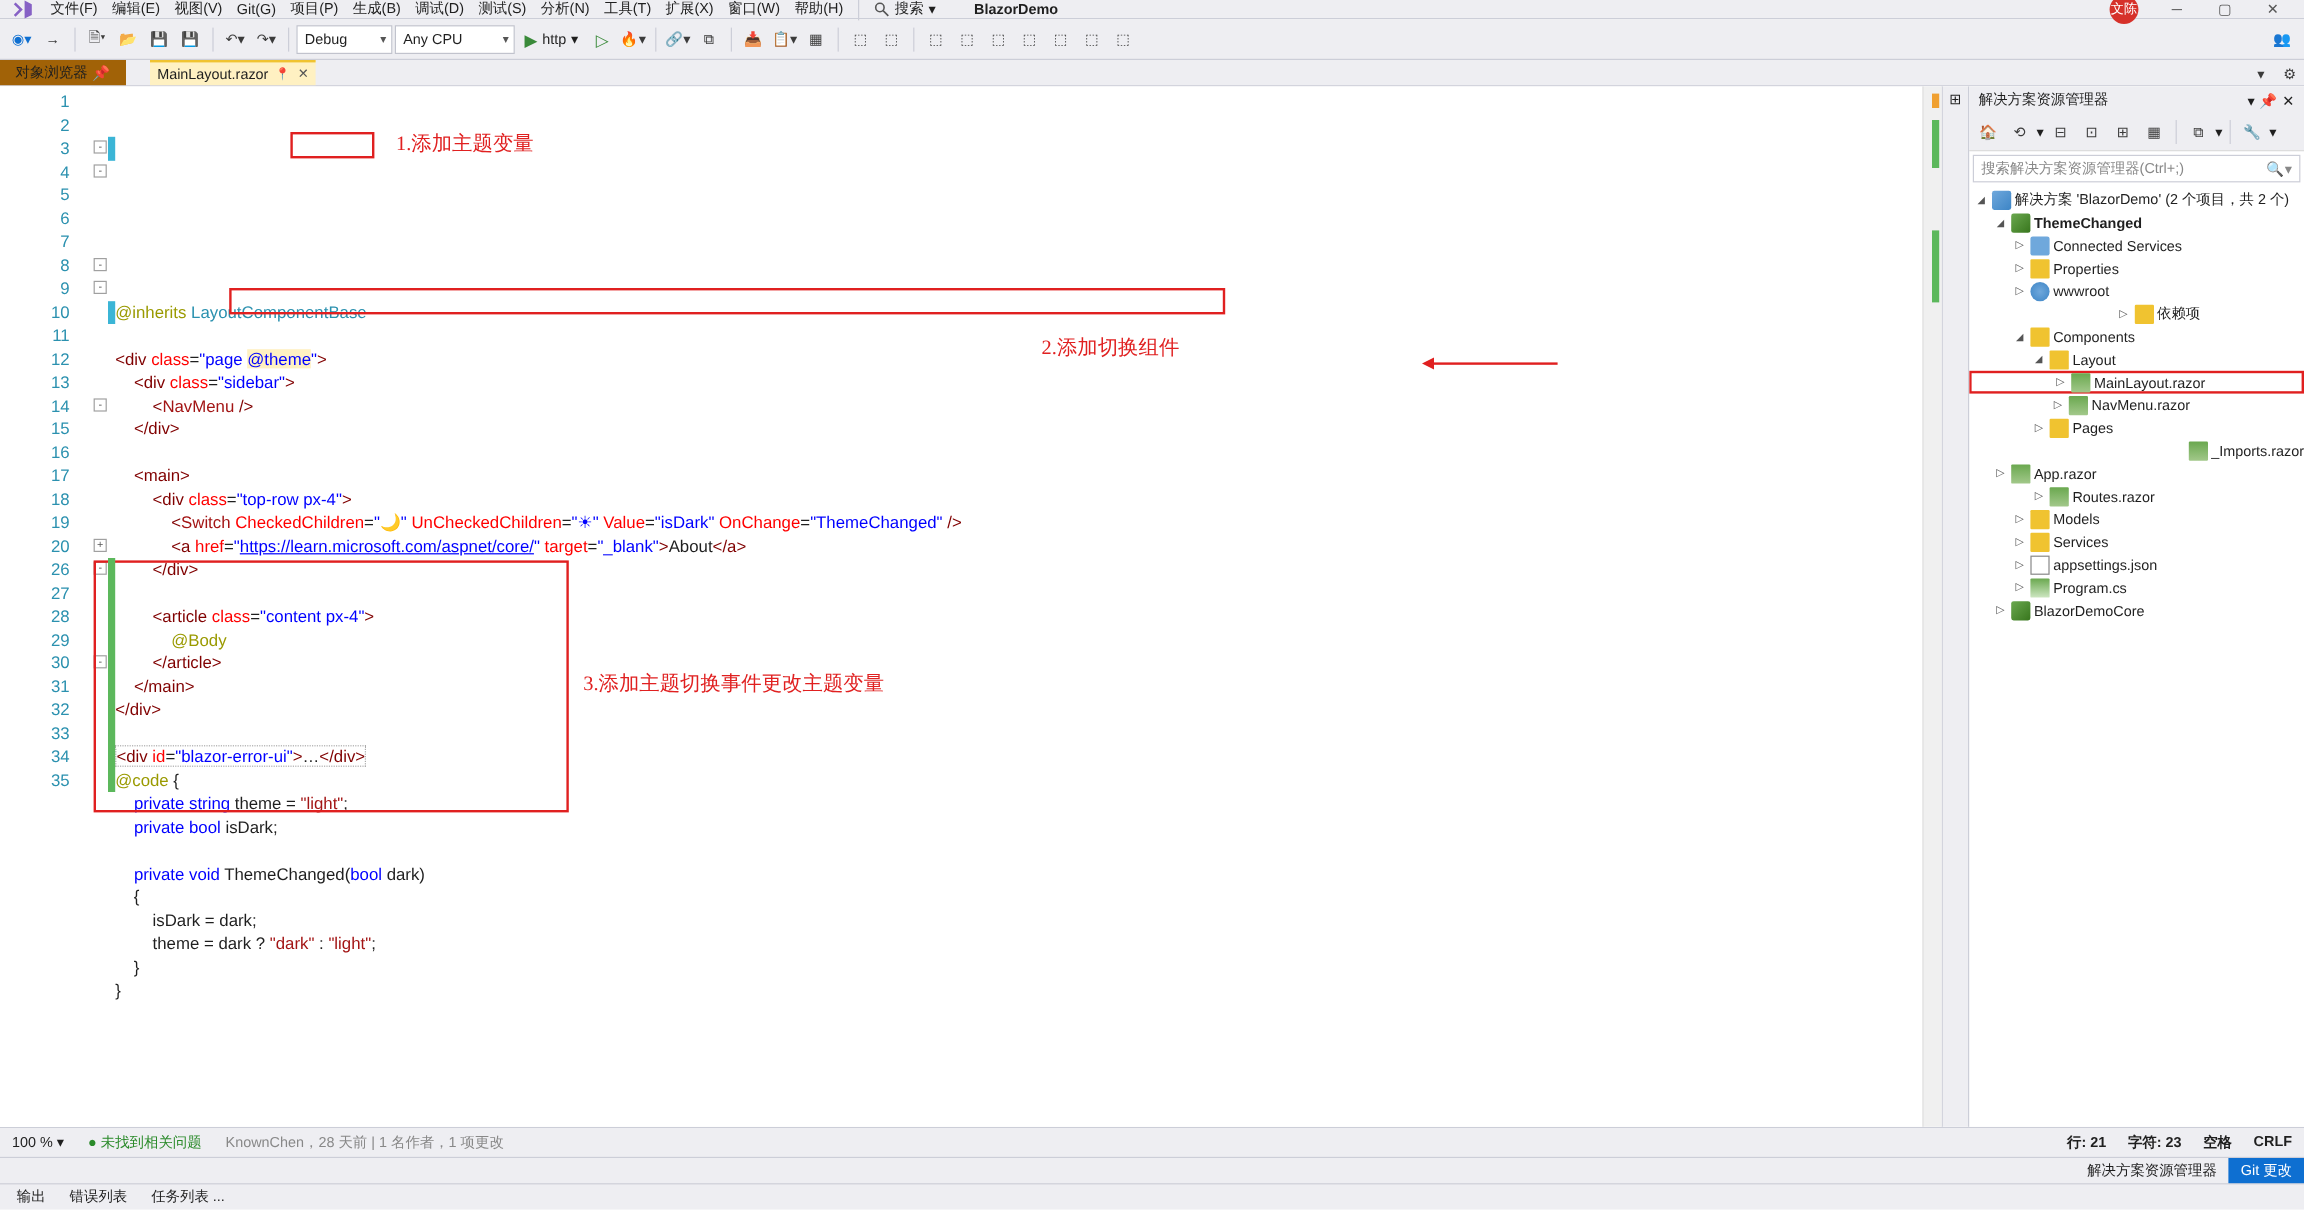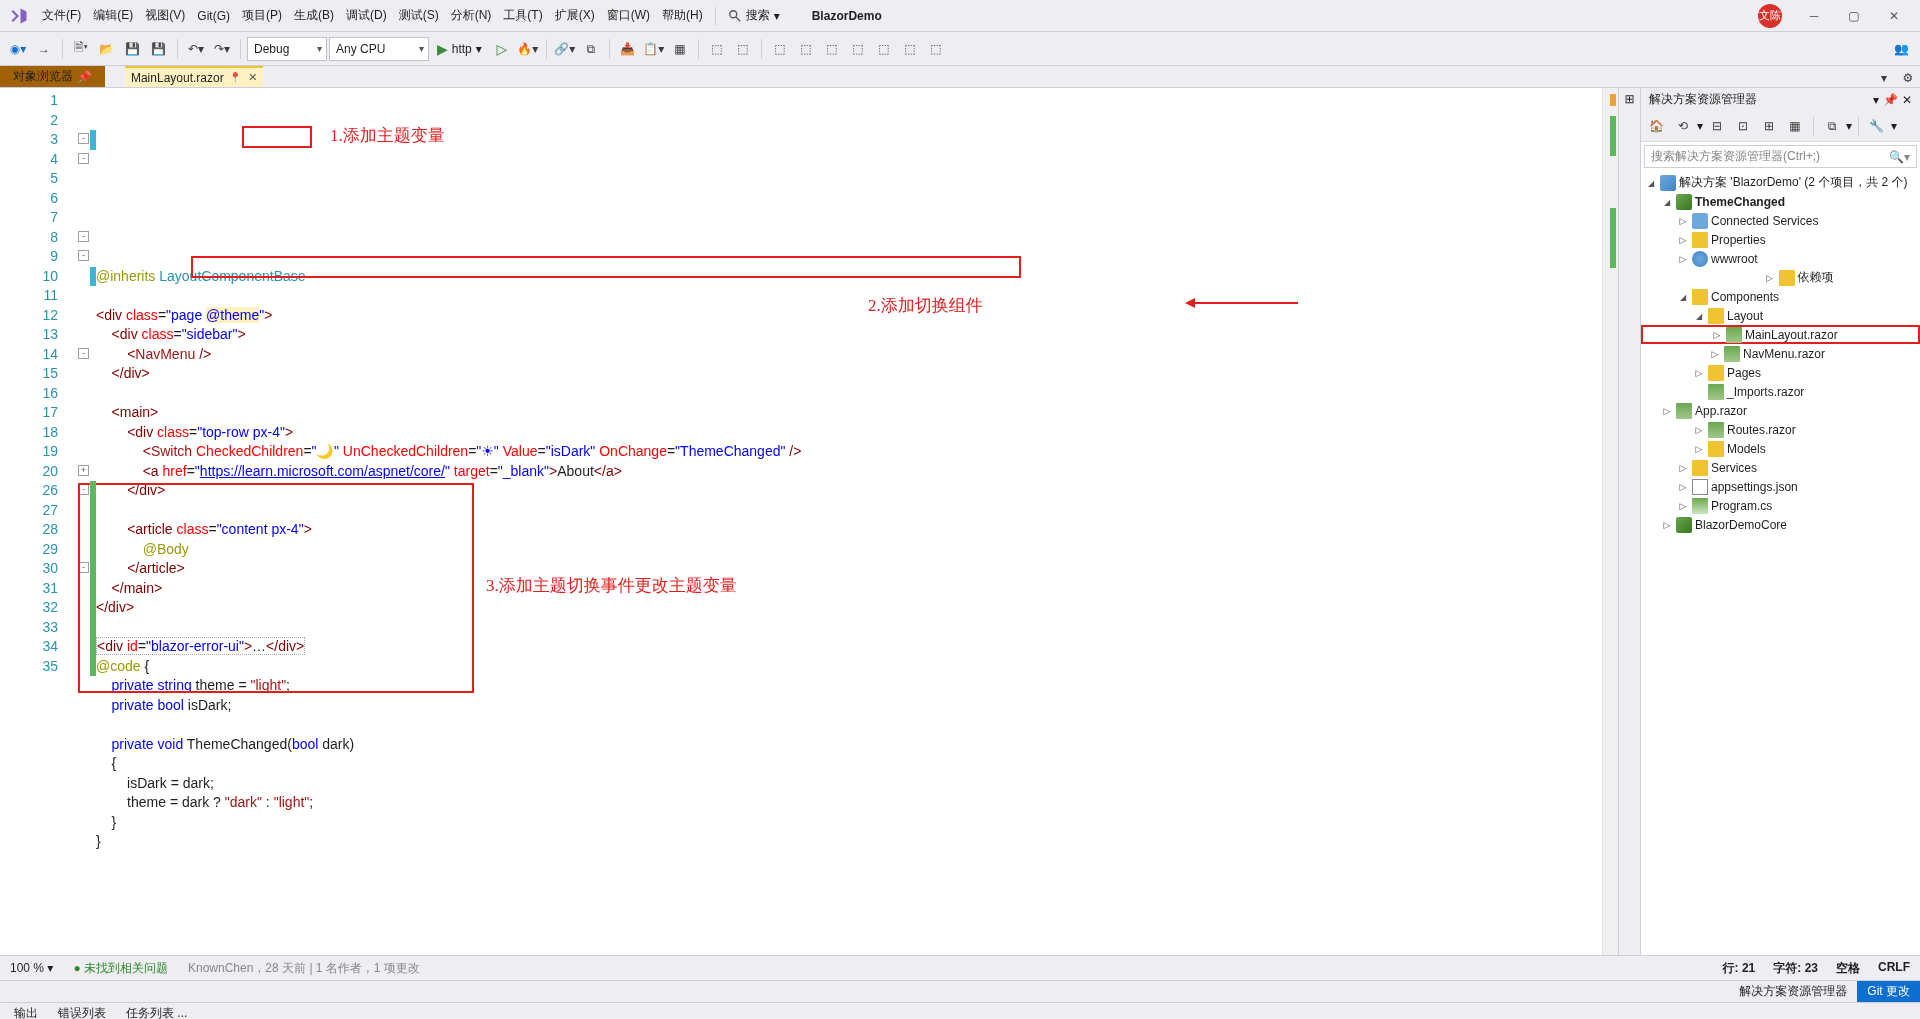--- a/index.html
+++ b/index.html
@@ -1,17 +1,17 @@
 <!DOCTYPE html>
 <html><head>
 <meta charset="utf-8">
 <style>
 * { margin: 0; padding: 0; box-sizing: border-box; font-family: "Microsoft YaHei", "Segoe UI", sans-serif; }
 body { width: 1920px; height: 1019px; background: #fff; font-size: 12px; color: #1f1f1f; overflow: hidden; position: relative; }
-.menubar { height: 32px; background: #eeeef2; display: flex; align-items: center; padding: 0 6px; border-bottom: 1px solid #ccced8; }
+.menubar { height: 16px; background: #eeeef2; display: flex; align-items: center; padding: 0 6px; border-bottom: 1px solid #ccced8; }
 .vs-logo { width: 18px; height: 18px; margin: 0 8px 0 4px; }
 .menu-item { padding: 4px 6px; cursor: pointer; }
 .menu-sep { width: 1px; height: 18px; background: #ccced8; margin: 0 6px; }
 .search-btn { display: flex; align-items: center; gap: 4px; padding: 2px 6px; }
 .app-name { font-weight: 600; padding: 2px 16px; margin-left: 10px; }
 .spacer { flex: 1; }
 .user-badge { width: 24px; height: 24px; border-radius: 50%; background: #d6312a; color: #fff; display: flex; align-items: center; justify-content: center; font-size: 11px; margin-right: 12px; }
 .win-btn { width: 40px; height: 30px; display: flex; align-items: center; justify-content: center; color: #555; }
 
 .toolbar { height: 34px; background: #eeeef2; display: flex; align-items: center; padding: 0 6px; border-bottom: 1px solid #ccced8; gap: 2px; }
@@ -331,36 +331,36 @@
         <div class="tree-row" style="padding-left: 68px;">
           <span class="tree-arrow closed"></span>
           <span class="tree-icon icon-razor"></span>
           <span>NavMenu.razor</span>
         </div>
         <div class="tree-row" style="padding-left: 52px;">
           <span class="tree-arrow closed"></span>
           <span class="tree-icon icon-folder"></span>
           <span>Pages</span>
         </div>
-        <div class="tree-row" style="padding-left: 52px;">
+        <div class="tree-row" style="padding-left: 52px; justify-content: flex-end;">
           <span class="tree-arrow none"></span>
           <span class="tree-icon icon-razor"></span>
           <span>_Imports.razor</span>
         </div>
         <div class="tree-row" style="padding-left: 20px;">
           <span class="tree-arrow closed"></span>
           <span class="tree-icon icon-razor"></span>
           <span>App.razor</span>
         </div>
         <div class="tree-row" style="padding-left: 52px;">
           <span class="tree-arrow closed"></span>
           <span class="tree-icon icon-razor"></span>
           <span>Routes.razor</span>
         </div>
-        <div class="tree-row" style="padding-left: 36px; margin-left: 16px;">
+        <div class="tree-row" style="padding-left: 36px;">
           <span class="tree-arrow closed"></span>
           <span class="tree-icon icon-folder"></span>
           <span>Models</span>
         </div>
         <div class="tree-row" style="padding-left: 36px;">
           <span class="tree-arrow closed"></span>
           <span class="tree-icon icon-folder"></span>
           <span>Services</span>
         </div>
         <div class="tree-row" style="padding-left: 36px;">

